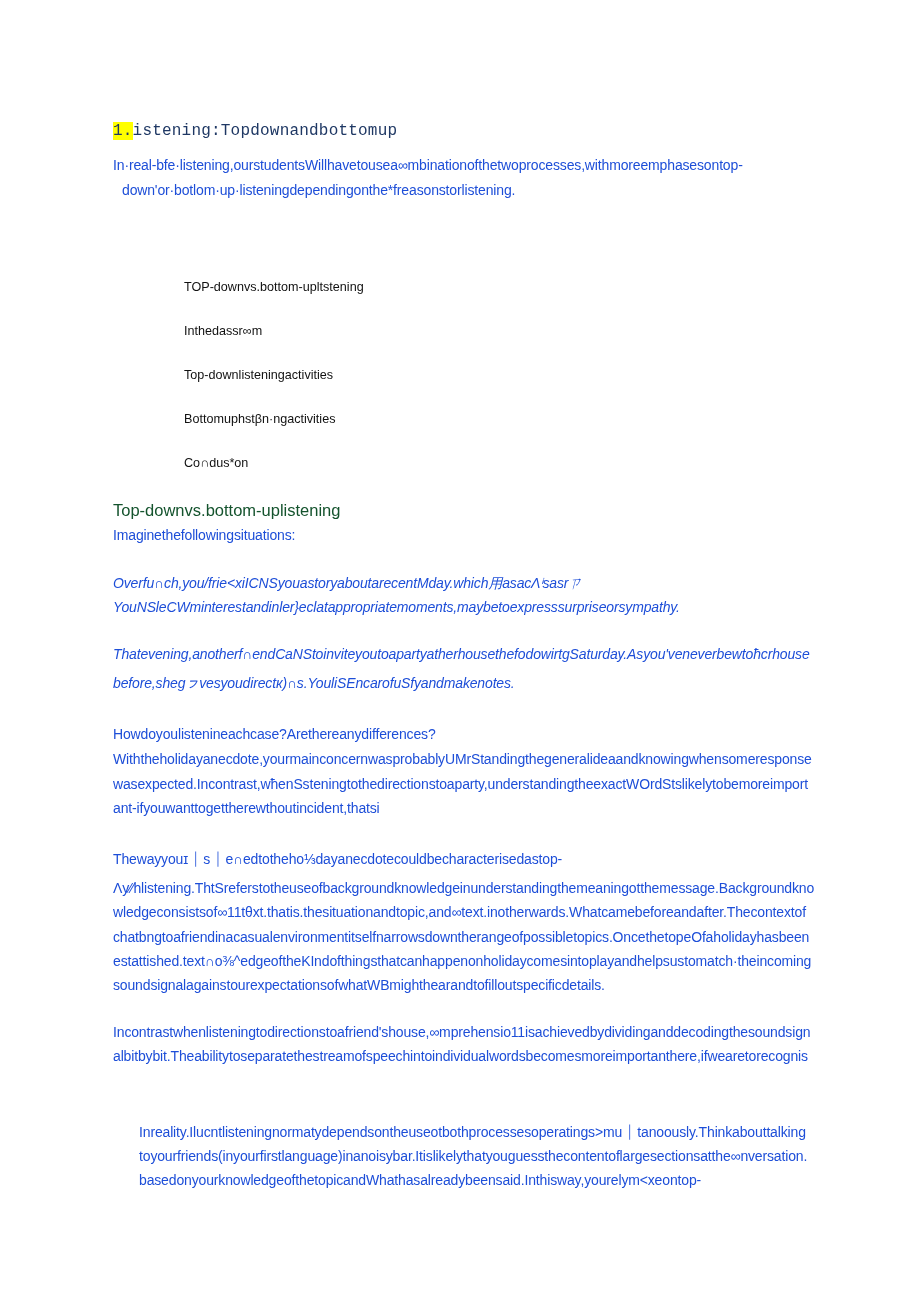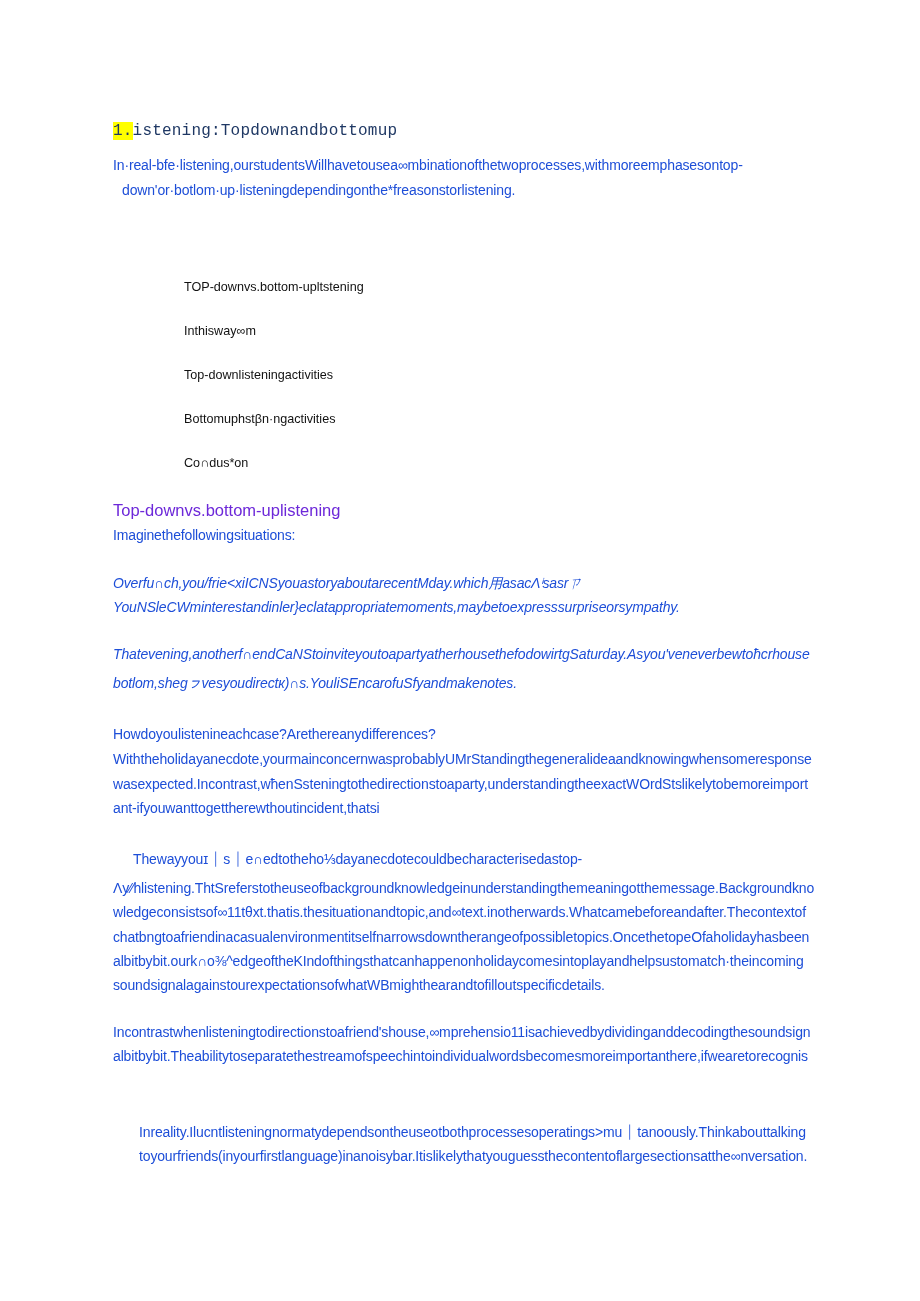--- a/index.html
+++ b/index.html
@@ -5,59 +5,60 @@
   html, body { margin: 0; padding: 0; background: #ffffff; }
   body { width: 920px; height: 1301px; position: relative; overflow: hidden;
          font-family: "Liberation Sans", sans-serif; color: #111; }
   .page { position: absolute; left: 0; top: 0; width: 911px; height: 1301px; }
   .abs { position: absolute; white-space: nowrap; }
   .title { left: 113px; top: 122px; font-family: "Liberation Mono", monospace;
            font-size: 16px; color: #1f3864; letter-spacing: 0.2px; }
   .title .hl { background: #ffff00; color: #1f3864; }
   .body-line { font-size: 14px; color: #1d4ed8; letter-spacing: -0.15px; }
   .toc { font-size: 12.6px; color: #111; left: 168px; margin-left: 16px; }
-  .h2 { left: 113px; top: 501px; font-size: 16.5px; color: #6d28d9; }
+  .h2 { left: 113px; top: 501px; font-size: 16.5px; color: #14532d; }
   .it { font-style: italic; text-align: center; }
 </style>
 </head>
 <body>
 
 <div class="page">
 
   <div class="abs title"><span class="hl">1.</span><span>istening:Topdownandbottomup</span></div>
 
   <div class="abs body-line" style="left:113px; top:157px;">In·real-bfe·listening,ourstudentsWillhavetousea∞mbinationofthetwoprocesses,withmoreemphasesontop-</div>
   <div class="abs body-line" style="left:122px; top:182px;">down'or·botlom·up·listeningdependingonthe*freasonstorlistening.</div>
 
   <div class="abs toc" style="top:280px;">TOP-downvs.bottom-upltstening</div>
-  <div class="abs toc" style="top:324px;">Inthisway∞m</div>
+  <div class="abs toc" style="top:324px;">Inthedassr∞m</div>
   <div class="abs toc" style="top:368px;">Top-downlisteningactivities</div>
   <div class="abs toc" style="top:412px;">Bottomuphstβn·ngactivities</div>
   <div class="abs toc" style="top:456px;">Co∩dus*on</div>
 
   <div class="abs h2">Top-downvs.bottom-uplistening</div>
   <div class="abs body-line" style="left:113px; top:527px;">Imaginethefollowingsituations:</div>
 
   <div class="abs body-line it" style="left:113px; top:573px;">Overfu∩ch,you/frie&lt;xiICNSyouastoryaboutarecentMday.which用asacΛⁱsasrㄗ</div>
   <div class="abs body-line it" style="left:113px; top:599px;">YouNSleCWminterestandinler}eclatappropriatemoments,maybetoexpresssurpriseorsympathy.</div>
 
   <div class="abs body-line it" style="left:113px; top:646px;">Thatevening,anotherf∩endCaNStoinviteyoutoapartyatherhousethefodowirtgSaturday.Asyou'veneverbewtoħcrhouse</div>
-  <div class="abs body-line it" style="left:113px; top:675px;">botlom,shegㇷvesyoudirectк)∩s.YouliSEncarofuSfyandmakenotes.</div>
+  <div class="abs body-line it" style="left:113px; top:675px;">before,shegㇷvesyoudirectк)∩s.YouliSEncarofuSfyandmakenotes.</div>
 
   <div class="abs body-line" style="left:113px; top:726px;">Howdoyoulistenineachcase?Arethereanydifferences?</div>
   <div class="abs body-line" style="left:113px; top:751px;">Withtheholidayanecdote,yourmainconcernwasprobablyUMrStandingthegeneralideaandknowingwhensomeresponse</div>
   <div class="abs body-line" style="left:113px; top:776px;">wasexpected.Incontrast,wħenSsteningtothedirectionstoaparty,understandingtheexactWOrdStslikelytobemoreimport</div>
   <div class="abs body-line" style="left:113px; top:800px;">ant-ifyouwanttogettherewthoutincident,thatsi</div>
 
-  <div class="abs body-line" style="left:113px; top:851px;margin-left:20px;">Thewayyouɪ ⏐ s ⏐ e∩edtotheho⅓dayanecdotecouldbecharacterisedastop-</div>
+  <div class="abs body-line" style="left:113px; top:851px;">Thewayyouɪ ⏐ s ⏐ e∩edtotheho⅓dayanecdotecouldbecharacterisedastop-</div>
   <div class="abs body-line" style="left:113px; top:880px;">Λy⁄⁄hlistening.ThtSreferstotheuseofbackgroundknowledgeinunderstandingthemeaningotthemessage.Backgroundkno</div>
   <div class="abs body-line" style="left:113px; top:904px;text-align:right;">wledgeconsistsof∞11tθxt.thatis.thesituationandtopic,and∞text.inotherwards.Whatcamebeforeandafter.Thecontextof</div>
   <div class="abs body-line" style="left:113px; top:929px;">chatbngtoafriendinacasualenvironmentitselfnarrowsdowntherangeofpossibletopics.OncethetopeOfaholidayhasbeen</div>
-  <div class="abs body-line" style="left:113px; top:953px;">albitbybit.ourk∩o⅜^edgeoftheKIndofthingsthatcanhappenonholidaycomesintoplayandhelpsustomatch·theincoming</div>
+  <div class="abs body-line" style="left:113px; top:953px;">estattished.text∩o⅜^edgeoftheKIndofthingsthatcanhappenonholidaycomesintoplayandhelpsustomatch·theincoming</div>
   <div class="abs body-line" style="left:113px; top:977px;text-align:right;">soundsignalagainstourexpectationsofwhatWBmighthearandtofilloutspecificdetails.</div>
 
   <div class="abs body-line" style="left:113px; top:1024px;">Incontrastwhenlisteningtodirectionstoafriend'shouse,∞mprehensio11isachievedbydividinganddecodingthesoundsign</div>
   <div class="abs body-line" style="left:113px; top:1048px;">albitbybit.Theabilitytoseparatethestreamofspeechintoindividualwordsbecomesmoreimportanthere,ifwearetorecognis</div>
 
   <div class="abs body-line" style="left:139px; top:1124px;">Inreality.Ilucntlisteningnormatydependsontheuseotbothprocessesoperatings&gt;mu ⏐ tanoously.Thinkabouttalking</div>
   <div class="abs body-line" style="left:139px; top:1148px;">toyourfriends(inyourfirstlanguage)inanoisybar.Itislikelythatyouguessthecontentoflargesectionsatthe∞nversation.</div>
+  <div class="abs body-line" style="left:139px; top:1172px;">basedonyourknowledgeofthetopicandWhathasalreadybeensaid.Inthisway,yourelym&lt;xeontop-</div>
 
 </div>
 
 </body></html>

